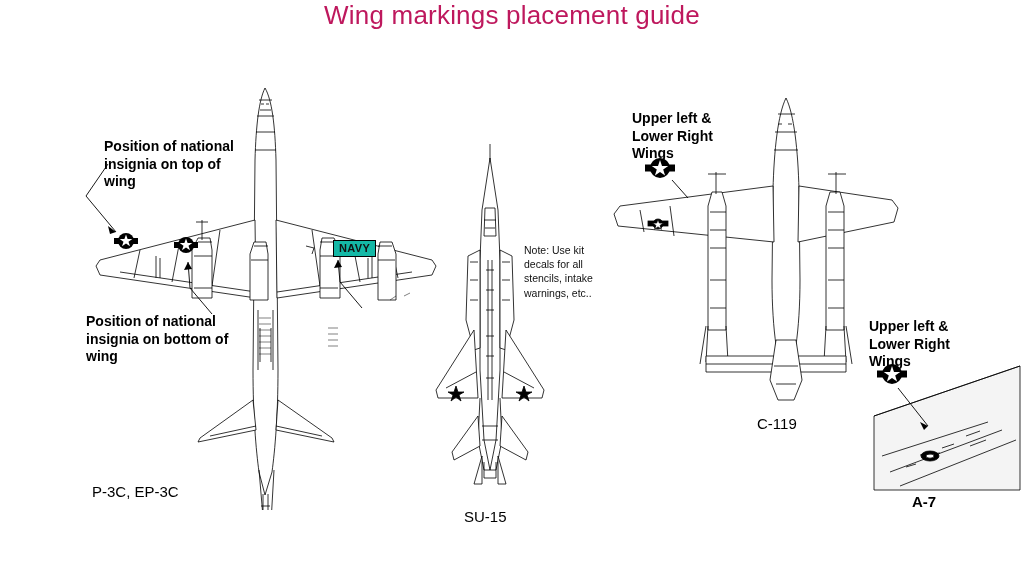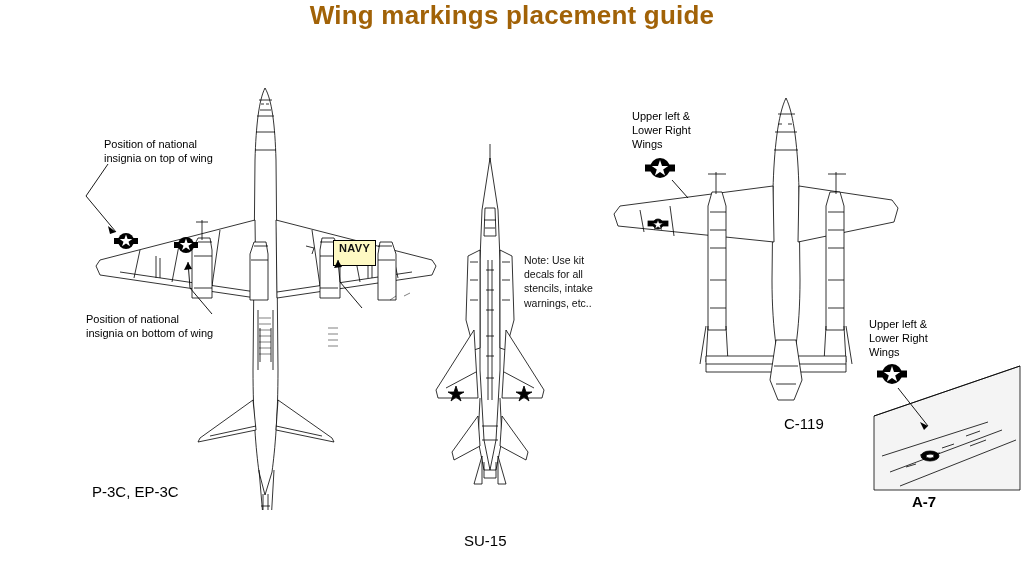--- a/index.html
+++ b/index.html
@@ -9,47 +9,48 @@
     font-family:"Liberation Sans", sans-serif;
     color:#111;
     position:relative;
     overflow:hidden;
   }
   .page{position:absolute;inset:0;}
   #title{
     position:absolute;top:0px;left:0;width:100%;
     text-align:center;
     font-size:26px;
-    font-weight:700;
-    color:#a16207;
+    font-weight:400;
+    color:#be185d;
     letter-spacing:0.2px;
   }
   .abs{position:absolute;}
   .lbl{
-    font-size:11px;
+    font-size:14px;
     line-height:1.25;
     color:#000;
     white-space:pre-line;
+    font-weight:bold;
   }
   .name{
     font-size:15px;
     color:#000;
   }
   .note{
     font-size:10.5px;
     line-height:1.35;
     white-space:pre-line;
   }
   .navy-box{
     border:1.4px solid #000;
-    padding:1px 5px 11px 5px;
+    padding:1px 5px 2px 5px;
     font-size:11px;
     font-weight:bold;
     letter-spacing:0.4px;
-    background:#fef9c3;
+    background:#14b8a6;
     display:inline-block;
   }
   svg{display:block;}
   .ln{stroke:#000;fill:none;}
   .thin{stroke-width:0.8;}
   .vthin{stroke-width:0.5;}
   .fillw{fill:#fff;}
   .leader{stroke:#000;stroke-width:0.9;fill:none;}
   .grayfill{fill:#f4f4f4;}
 </style>
@@ -193,23 +194,23 @@
         <path d="M72 276 L98 312 L96 320 L70 306 Z" class="fillw"></path>
 
         <path d="M52 316 L44 344 L52 344 Z" class="fillw"></path>
         <path d="M68 316 L76 344 L68 344 Z" class="fillw"></path>
 
         <path d="M58 120 L58 260 M62 120 L62 260"></path>
         <path d="M56 130 h8 M56 150 h8 M56 170 h8 M56 196 h8 M56 216 h8 M56 238 h8"></path>
       </g>
     </svg>
   </div>
-  <div class="abs name" style="left:464px;top:508px;margin-top:24px;">SU-15</div>
-
-  <div class="abs note" style="left:524px;top:253px;width:100px;">Note: Use kit
+  <div class="abs name" style="left:464px;top:508px;">SU-15</div>
+
+  <div class="abs note" style="left:524px;top:243px;width:100px;">Note: Use kit
 decals for all
 stencils, intake
 warnings, etc..</div>
 
   <div class="abs" style="left:600px;top:80px;width:300px;height:340px;">
     <svg width="300" height="340" viewBox="0 0 300 340">
       <g class="ln thin">
 
         <path d="M186 18 C178 34 174 70 173 110 L172 200 C172 250 178 290 186 300 C194 290 200 250 200 200 L199 110 C198 70 194 34 186 18 Z" class="fillw"></path>
         <path d="M178 34 L195 34 M175 52 L197 52 M174 70 L198 70"></path>
@@ -237,21 +238,21 @@
 
         <path d="M176 260 L170 300 L178 320 L194 320 L202 300 L196 260 Z" class="fillw"></path>
         <path d="M174 286 h24 M176 304 h20"></path>
 
         <circle cx="58" cy="144" r="5" fill="#000"></circle>
         <rect x="48" y="141" width="20" height="5" fill="#000"></rect>
         <polygon points="58,139 59.3,143 63.5,143 60.1,145.4 61.4,149.3 58,146.9 54.6,149.3 55.9,145.4 52.5,143 56.7,143" fill="#fff"></polygon>
       </g>
     </svg>
   </div>
-  <div class="abs name" style="left:757px;top:415px;margin-left:27px;">C-119</div>
+  <div class="abs name" style="left:757px;top:415px;">C-119</div>
 
   <div class="abs lbl" style="left:632px;top:110px;width:110px;">Upper left &amp;
 Lower Right
 Wings</div>
   <div class="abs" style="left:644px;top:152px;">
     <svg width="32" height="32" viewBox="0 0 32 32">
       <circle cx="16" cy="16" r="10" fill="#000"></circle>
       <rect x="1" y="12.5" width="30" height="7" fill="#000"></rect>
       <polygon points="16,8 18,14 24.2,14 19.2,17.6 21.1,23.5 16,19.9 10.9,23.5 12.8,17.6 7.8,14 14,14" fill="#fff"></polygon>
     </svg>

